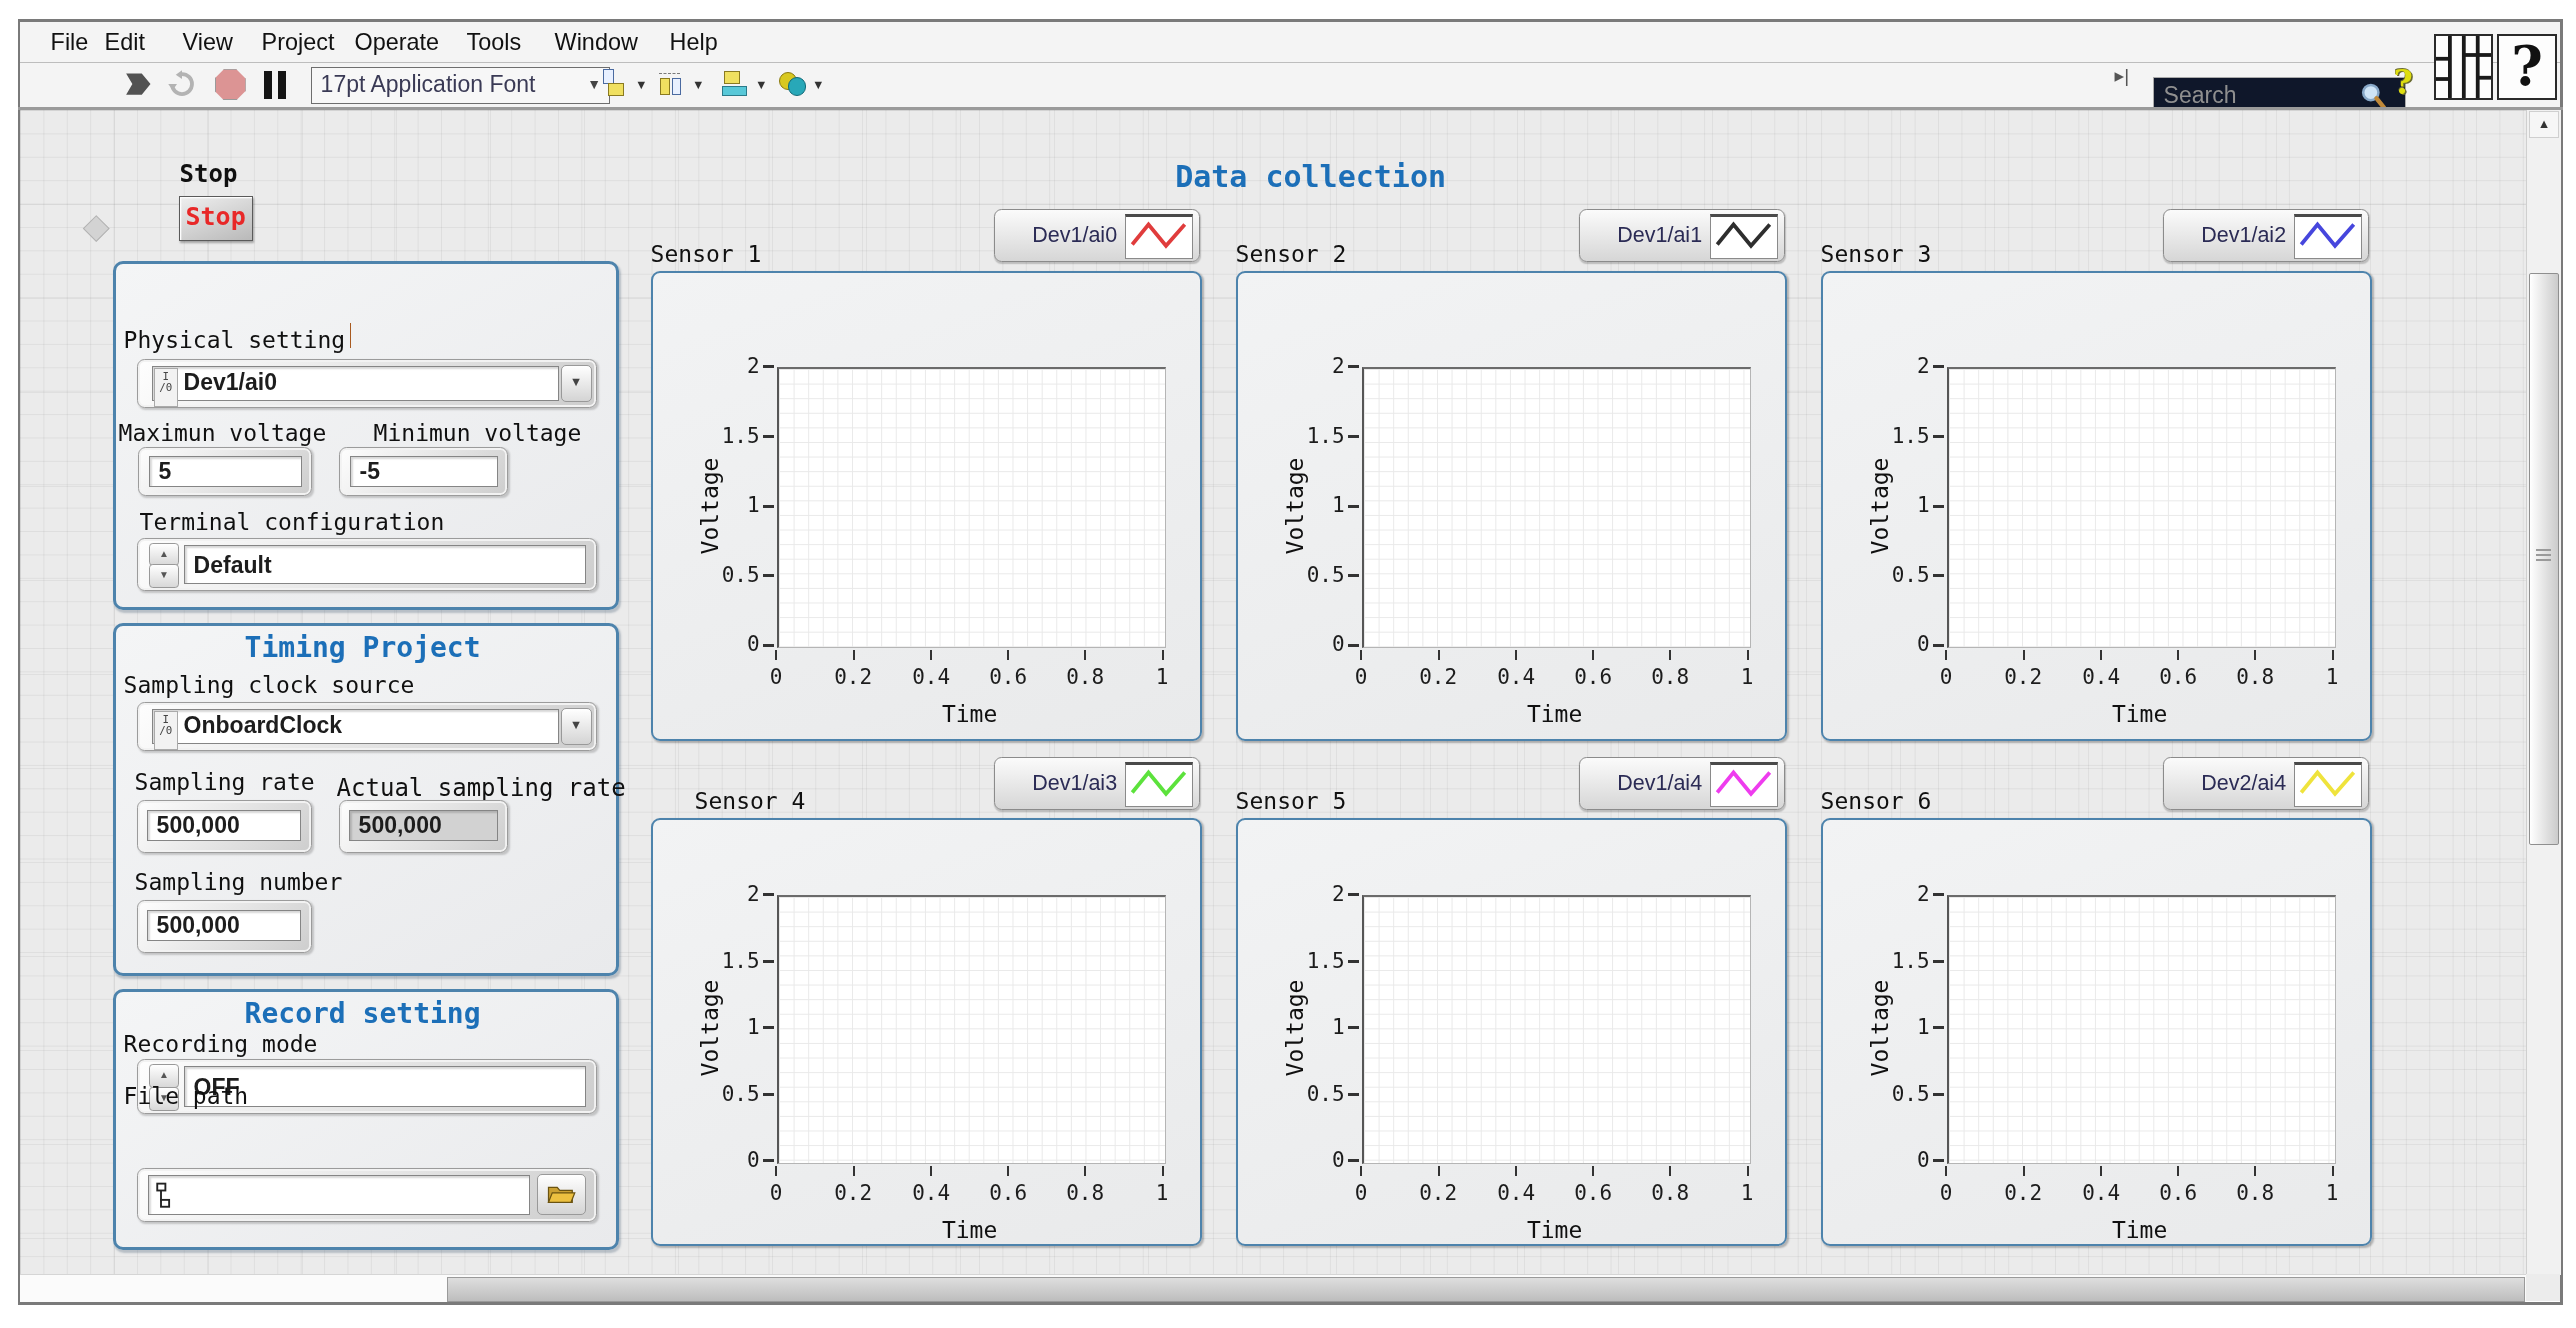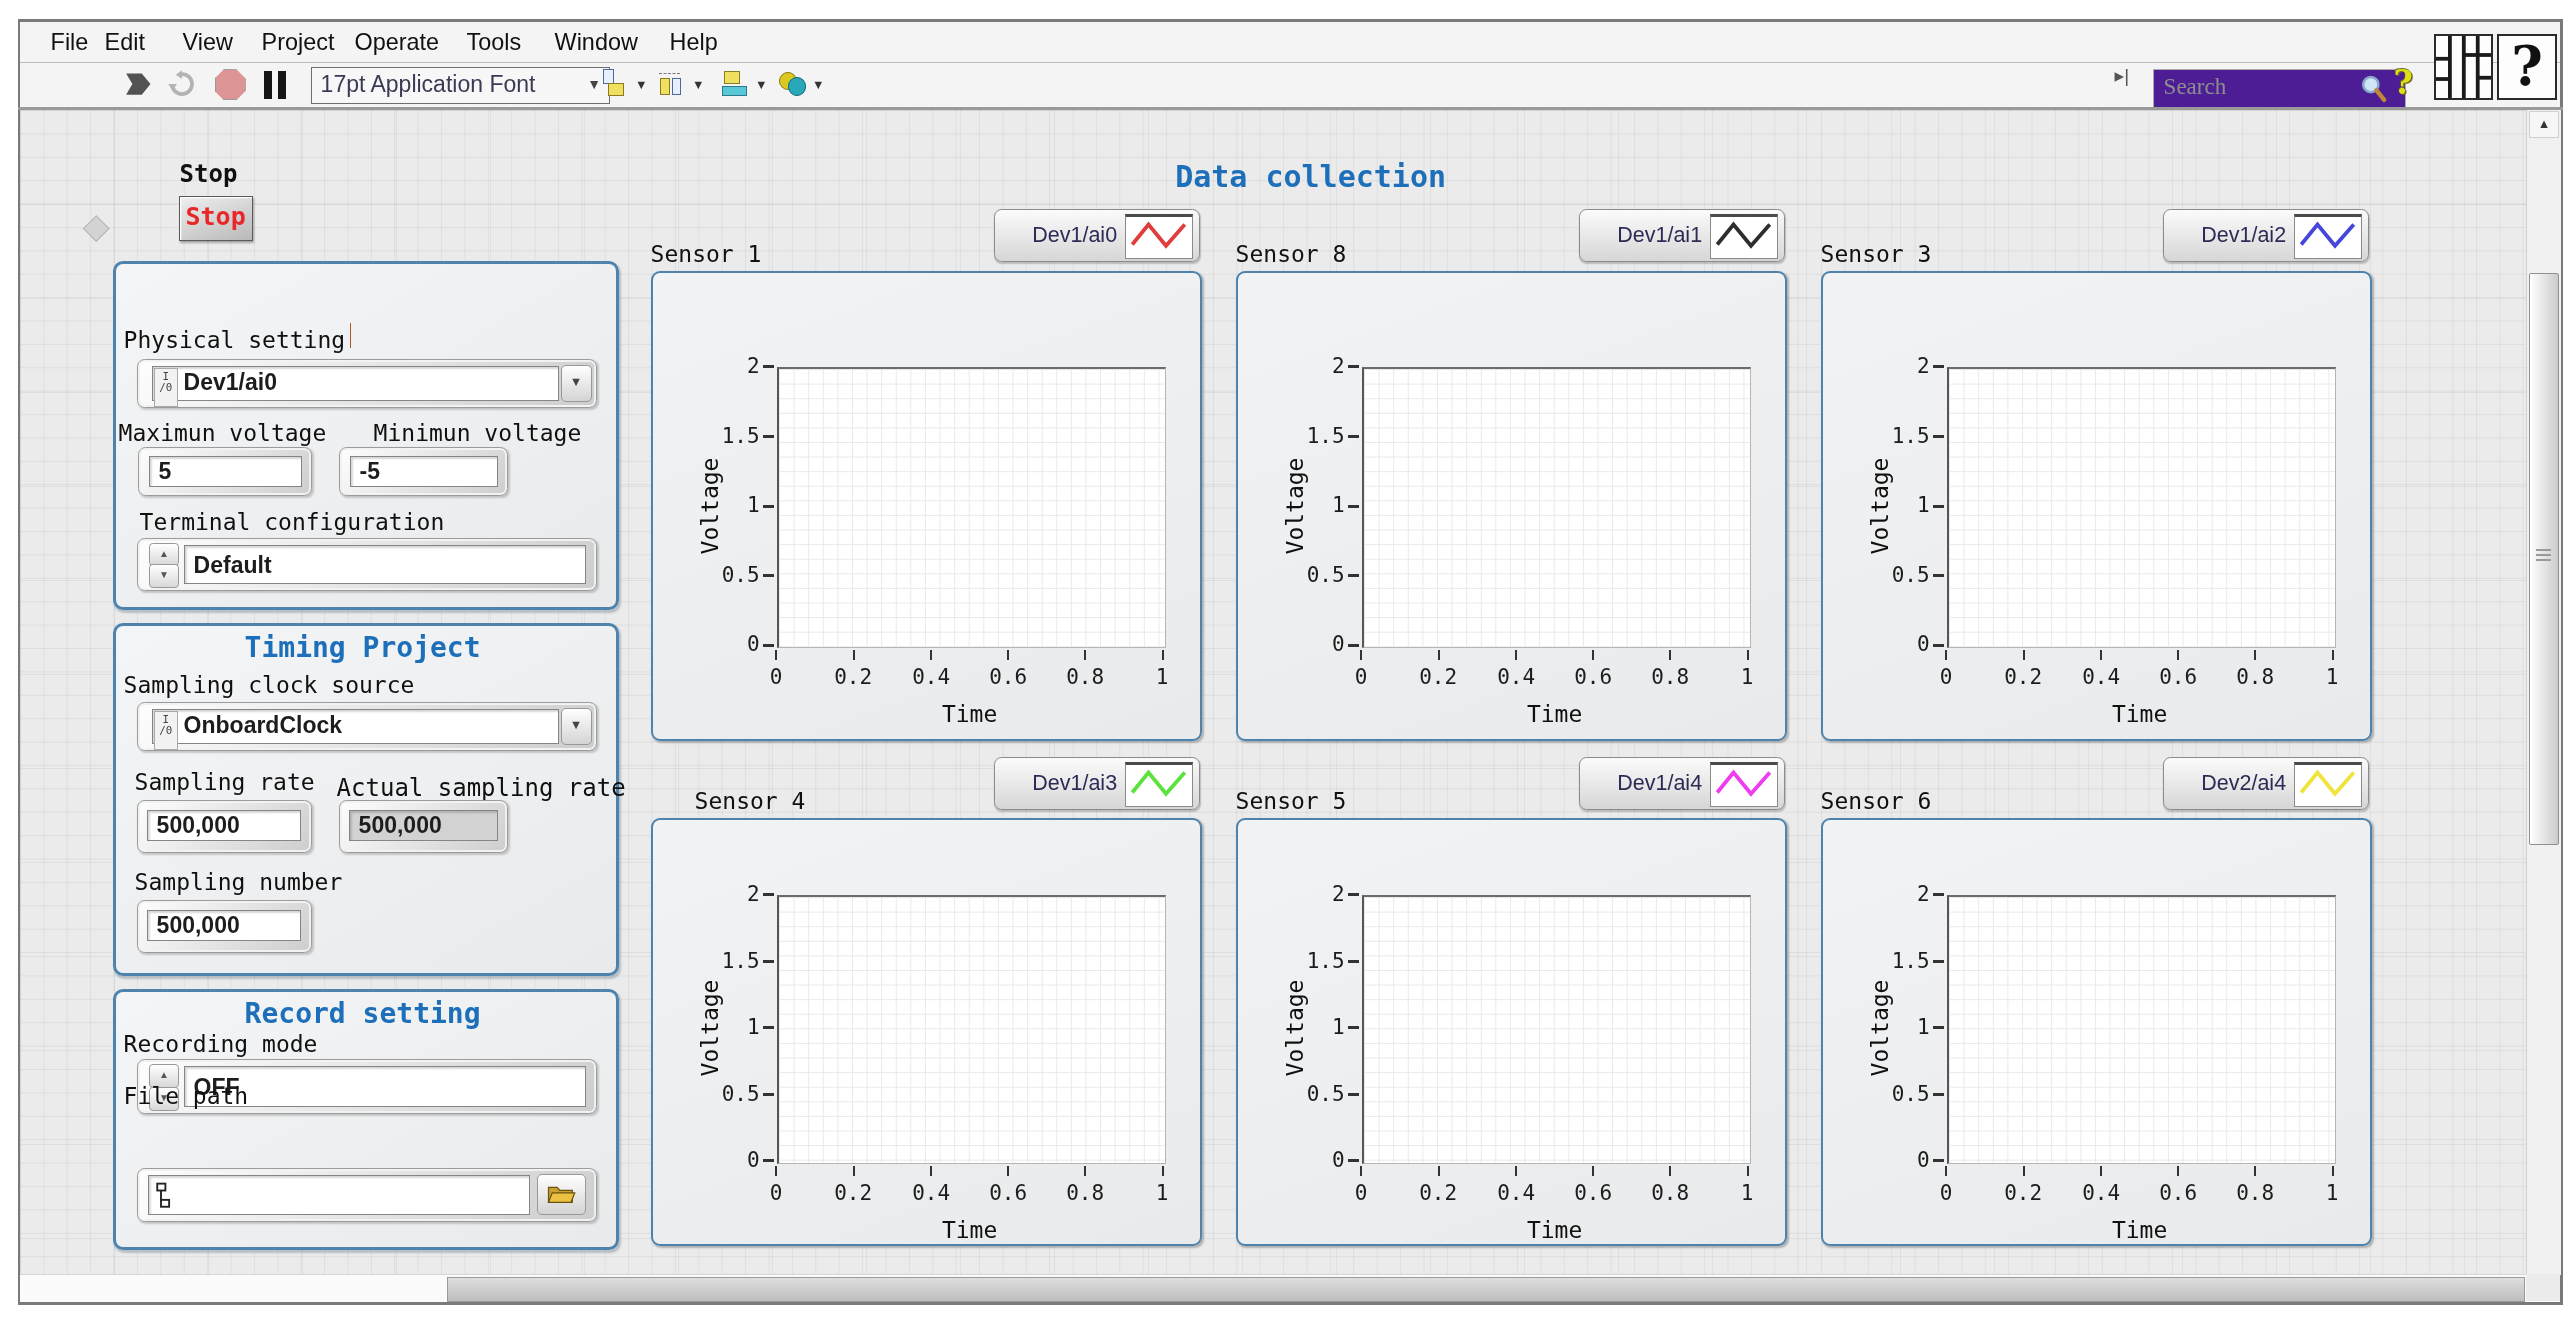--- a/index.html
+++ b/index.html
@@ -11,21 +11,21 @@
   .win-border{background:#7a7a7a;}
   .menubar{left:19.6px;top:21.5px;right:16.5px;height:41px;background:#f4f4f4;}
   .menu-item{top:0;height:41px;line-height:41px;font-size:23.4px;color:#111;}
   .menusep{left:19.6px;top:62px;right:16.5px;height:1.3px;background:#bdbdbd;}
   .toolbar{left:19.6px;top:63px;right:16.5px;height:44px;background:#f4f4f4;}
   .toolbtm{left:18px;top:107px;right:13.3px;height:2.5px;background:#9a9a9a;}
   .fontbox{left:291px;top:3.8px;width:288px;height:35px;border:1.9px solid #6e6e6e;background:#f7f7f7;
            font-size:23px;color:#3a3a55;line-height:33px;padding-left:9px;}
   .tgroup{top:5px;width:47px;height:33px;}
   .tg-dd{right:0;top:10px;font-size:12.7px;color:#333;}
-  .searchbox{left:2133px;top:6px;width:251px;height:37px;background:#4c1d95;border:1.3px solid #ababab;font-family:Liberation Serif, serif;}
+  .searchbox{left:2133px;top:14px;width:251px;height:37px;background:#0f172a;border:1.3px solid #ababab;}
   .search-ph{left:10px;top:0;line-height:34px;font-size:23px;color:#8f8f8f;}
   .cornerbox{top:34px;height:62px;background:#fdfdfd;border:2.5px solid #2a2a2a;}
   
   .panel-area{left:19.6px;top:110px;width:2506px;height:1165px;background-color:#ebebeb;
     background-image:
       linear-gradient(to right,rgba(0,0,0,0.055) 1.3px,transparent 1.3px),
       linear-gradient(to bottom,rgba(0,0,0,0.055) 1.3px,transparent 1.3px),
       linear-gradient(to right,rgba(0,0,0,0.05) 1.3px,transparent 1.3px),
       linear-gradient(to bottom,rgba(0,0,0,0.05) 1.3px,transparent 1.3px);
     background-size:23.4px 23.4px,23.4px 23.4px,94px 94px,94px 94px;}
@@ -282,21 +282,21 @@
           <div class="abs ticklbl" style="left: 250px; top: 392px; width: 57px; text-align: center;">0.4</div>
           <div class="abs tickmark" style="left: 354px; top: 377px; width: 2.5px; height: 10px;"></div>
           <div class="abs ticklbl" style="left: 327px; top: 392px; width: 57px; text-align: center;">0.6</div>
           <div class="abs tickmark" style="left: 431px; top: 377px; width: 2.5px; height: 10px;"></div>
           <div class="abs ticklbl" style="left: 404px; top: 392px; width: 57px; text-align: center;">0.8</div>
           <div class="abs tickmark" style="left: 509px; top: 377px; width: 2.5px; height: 10px;"></div>
           <div class="abs ticklbl" style="left: 481px; top: 392px; width: 57px; text-align: center;">1</div>
           <div class="abs axlbl" style="left: -38px; top: 220px; width: 190px; transform: rotate(-90deg);">Voltage</div>
           <div class="abs axlbl" style="left: 124px; top: 428px; width: 386px;">Time</div>
         </div>
-        <div class="abs sensorlbl" style="left: 1216px; top: 131px;">Sensor 8</div>
+        <div class="abs sensorlbl" style="left: 1216px; top: 131px;">Sensor 2</div>
         <div class="abs legend" style="left: 1559px; top: 99px;">
           <div class="abs legtext">Dev1/ai1</div>
           <div class="abs legsample"><svg width="65" height="35" viewBox="0 0 100 56">
               <polyline points="8,44 34,12 62,46 92,12" fill="none" stroke="#2e2e2e" stroke-width="6"></polyline>
             </svg></div>
         </div>
         <div class="abs chart" style="left: 1216px; top: 161px; width: 547px; height: 466px;">
           <div class="abs plot" style="left: 124px; top: 94px; width: 386px; height: 278px;"></div>
           <div class="abs ticklbl" style="left: 37px; top: 81px; width: 70px; text-align: right;">2</div>
           <div class="abs tickmark" style="left: 110px; top: 92px; width: 11.4px; height: 2.5px;"></div>

